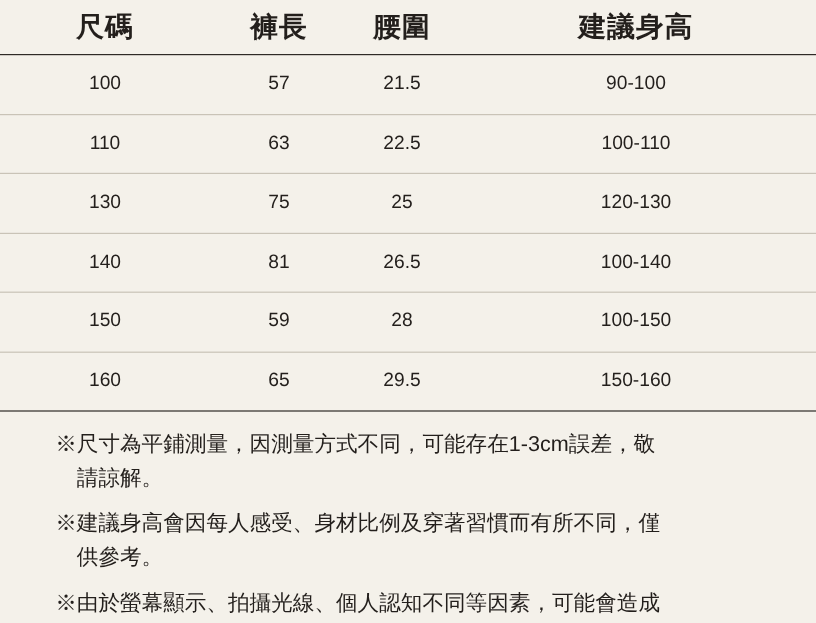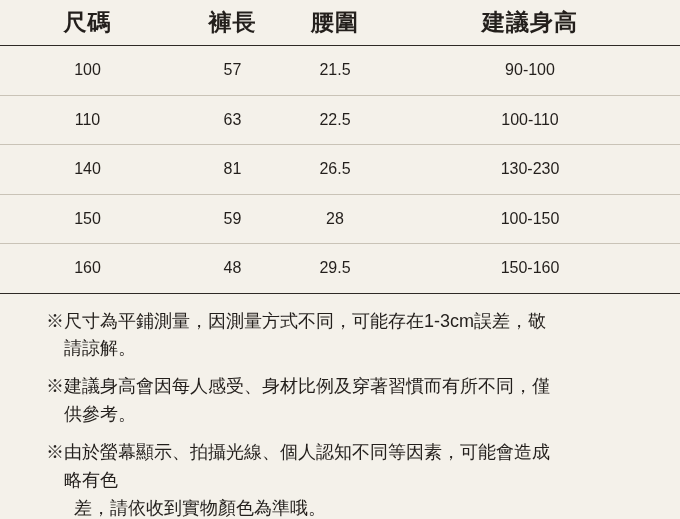--- a/index.html
+++ b/index.html
@@ -99,34 +99,40 @@
         <td>21.5</td>
         <td>90-100</td>
       </tr>
       <tr>
         <td>110</td>
         <td>63</td>
         <td>22.5</td>
         <td>100-110</td>
       </tr>
       <tr>
+        <td>130</td>
+        <td>75</td>
+        <td>25</td>
+        <td>120-130</td>
+      </tr>
+      <tr>
         <td>140</td>
         <td>81</td>
         <td>26.5</td>
-        <td>130-230</td>
+        <td>100-140</td>
       </tr>
       <tr>
         <td>150</td>
         <td>59</td>
         <td>28</td>
         <td>100-150</td>
       </tr>
       <tr>
         <td>160</td>
-        <td>48</td>
+        <td>65</td>
         <td>29.5</td>
         <td>150-160</td>
       </tr>
     </tbody>
   </table>
 
   <div class="notes">
     <p class="note">※尺寸為平鋪測量，因測量方式不同，可能存在1-3cm誤差，敬請諒解。</p>
     <p class="note">※建議身高會因每人感受、身材比例及穿著習慣而有所不同，僅供參考。</p>
     <p class="note">※由於螢幕顯示、拍攝光線、個人認知不同等因素，可能會造成略有色

